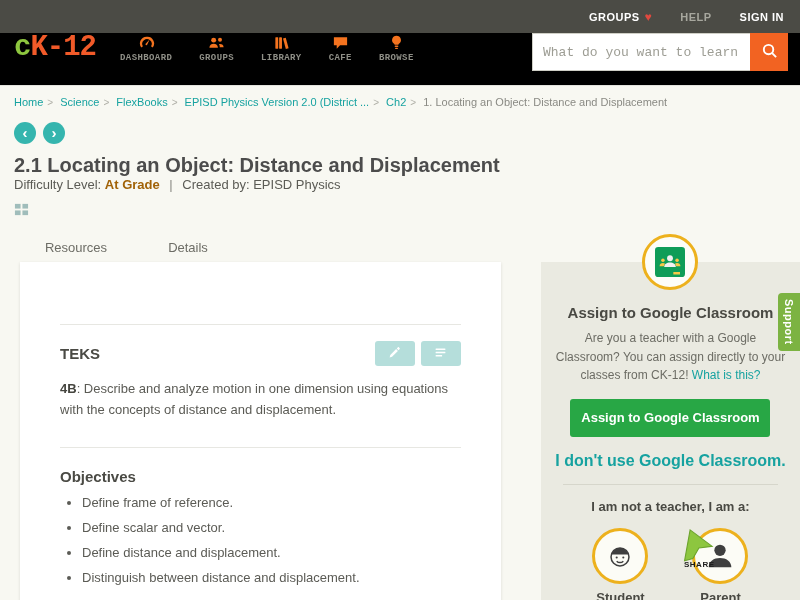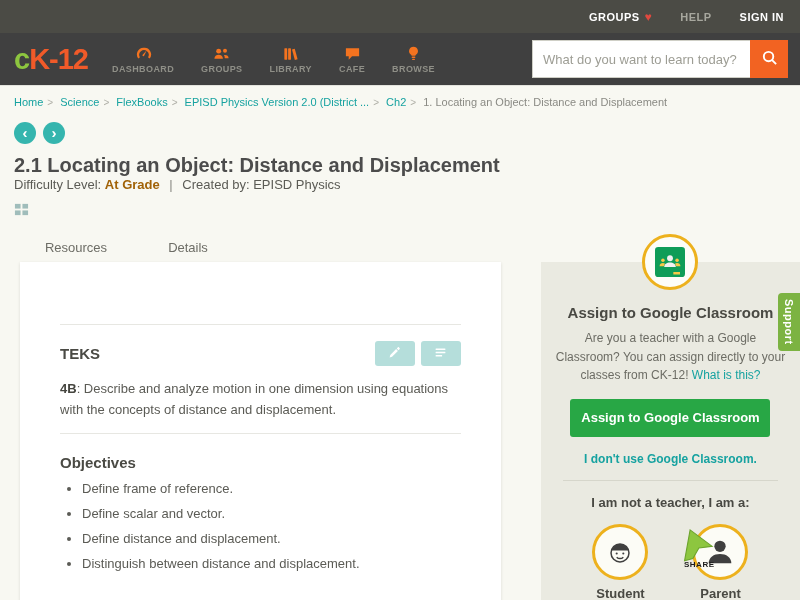--- a/index.html
+++ b/index.html
@@ -13,21 +13,21 @@
   
   .topbar { height: 33px; background: #4b4b45; display: flex; justify-content: flex-end; align-items: center; }
   .topbar-right { display: flex; align-items: center; height: 100%; }
   .tb-link { color: #fff; font-size: 11px; font-weight: bold; letter-spacing: .5px; margin: 0 14px; text-decoration: none; cursor: pointer; }
   .tb-link.help { color: #a7a79e; }
   .heart { color: #e0493f; margin-left: 5px; font-size: 12px; }
   .join-btn { background: #f26322; color: #fff; height: 33px; display: flex; align-items: center; padding: 0 20px; font-size: 11px; font-weight: bold; letter-spacing: .5px; text-decoration: none; margin: 0 4px; cursor: pointer; }
   .tb-link.signin { margin-right: 16px; }
 
   
-  .header { height: 53px; background: #404040; display: flex; align-items: center; padding: 0 12px; border-bottom: 1px solid #e3e3dd; }
+  .header { height: 53px; background: #000000; display: flex; align-items: flex-start; padding: 0 12px; border-bottom: 1px solid #e3e3dd; font-family: Liberation Mono, monospace; }
   .logo { font-size: 29px; font-weight: bold; margin: 0 24px 0 2px; line-height: 1; letter-spacing: -1px; cursor: pointer; text-decoration: none; }
   .logo-c { color: #8dc63f; }
   .logo-k { color: #f15a29; }
   .mainnav { display: flex; gap: 27px; }
   .nav-item { display: flex; flex-direction: column; align-items: center; text-decoration: none; cursor: pointer; }
   .nav-icon { height: 18px; display: flex; align-items: flex-end; }
   .nav-icon svg { width: 17px; height: 17px; fill: #f4731f; }
   .nav-label { font-size: 9px; color: #8f8f87; font-weight: bold; letter-spacing: .4px; margin-top: 2px; }
   .search { margin-left: auto; display: flex; }
   .search input { width: 218px; height: 38px; border: 1px solid #cfcfc6; border-right: none; padding: 0 10px; font-size: 13px; color: #555; outline: none; font-family: inherit; background: #fff; }
@@ -57,35 +57,35 @@
 
   
   .content-row { display: flex; align-items: stretch; padding-left: 20px; }
   .card { width: 500px; background: #fff; box-shadow: 0 1px 3px rgba(0,0,0,.12); padding: 62px 40px 20px; min-height: 346px; }
   .card hr { border: none; border-top: 1px solid #e7e7e2; }
   .teks-row { display: flex; justify-content: space-between; align-items: center; margin: 16px 0 12px; }
   .teks-row h3 { font-size: 15px; color: #4a4a44; }
   .teks-btns { display: flex; gap: 6px; }
   .pill-btn { width: 40px; height: 25px; background: #b5dedb; border: none; border-radius: 3px; display: flex; align-items: center; justify-content: center; cursor: pointer; }
   .pill-btn svg { width: 13px; height: 13px; fill: #fff; }
-  .para { font-size: 13px; color: #5b5b55; line-height: 1.65; margin-bottom: 12px; }
+  .para { font-size: 13px; color: #5b5b55; line-height: 1.65; margin-bottom: 26px; }
   .para b { color: #45453f; }
   .obj-head { font-size: 15px; color: #4a4a44; margin: 20px 0 10px; }
   ul.objectives { padding-left: 22px; font-size: 13px; color: #5b5b55; }
   ul.objectives li { margin-bottom: 10px; }
 
   
   .sidebar { width: 270px; margin-left: 40px; background: #eaeae1; position: relative; min-height: 346px; padding: 0 14px; }
   .gc-circle { position: absolute; top: -28px; left: 50%; transform: translateX(-50%); width: 56px; height: 56px; border-radius: 50%; background: #fdfdf8; border: 3px solid #edb11d; display: flex; align-items: center; justify-content: center; }
   .gc-circle svg { width: 30px; height: 30px; }
   .sb-head { margin-top: 42px; text-align: center; font-size: 15px; font-weight: bold; color: #494943; white-space: nowrap; }
   .sb-body { font-size: 12px; color: #6c6c64; text-align: center; line-height: 1.55; margin: 8px 0 0; }
   .sb-body a { color: #16a2a0; text-decoration: none; cursor: pointer; }
   .assign-btn { display: block; margin: 14px auto 0; width: 200px; height: 38px; background: #28a745; color: #fff; border: none; border-radius: 3px; font-size: 13px; font-weight: bold; cursor: pointer; font-family: inherit; }
-  .no-gc { display: block; text-align: center; font-size: 12px; font-weight: bold; color: #16a2a0; text-decoration: none; margin-top: 15px; cursor: pointer; }
+  .no-gc { display: block; text-align: center; font-size: 16px; font-weight: bold; color: #16a2a0; text-decoration: none; margin-top: 15px; cursor: pointer; }
   .sb-div { border: none; border-top: 1px solid #d6d6cb; margin: 14px 8px; }
   .not-teacher { text-align: center; font-size: 13px; font-weight: bold; color: #494943; }
   .roles { display: flex; justify-content: center; gap: 44px; margin-top: 14px; }
   .role { display: flex; flex-direction: column; align-items: center; cursor: pointer; }
   .role-circle { width: 56px; height: 56px; border-radius: 50%; background: #fcfcf6; border: 3px solid #edb11d; display: flex; align-items: center; justify-content: center; }
   .role-circle svg { width: 34px; height: 34px; }
   .role-label { font-size: 13px; font-weight: bold; color: #494943; margin-top: 6px; }
 
   
   .support-tab { position: absolute; top: 293px; right: 0; width: 22px; height: 58px; background: #7cb342; color: #fff; border-radius: 4px 0 0 4px; display: flex; align-items: center; justify-content: center; cursor: pointer; z-index: 5; }

